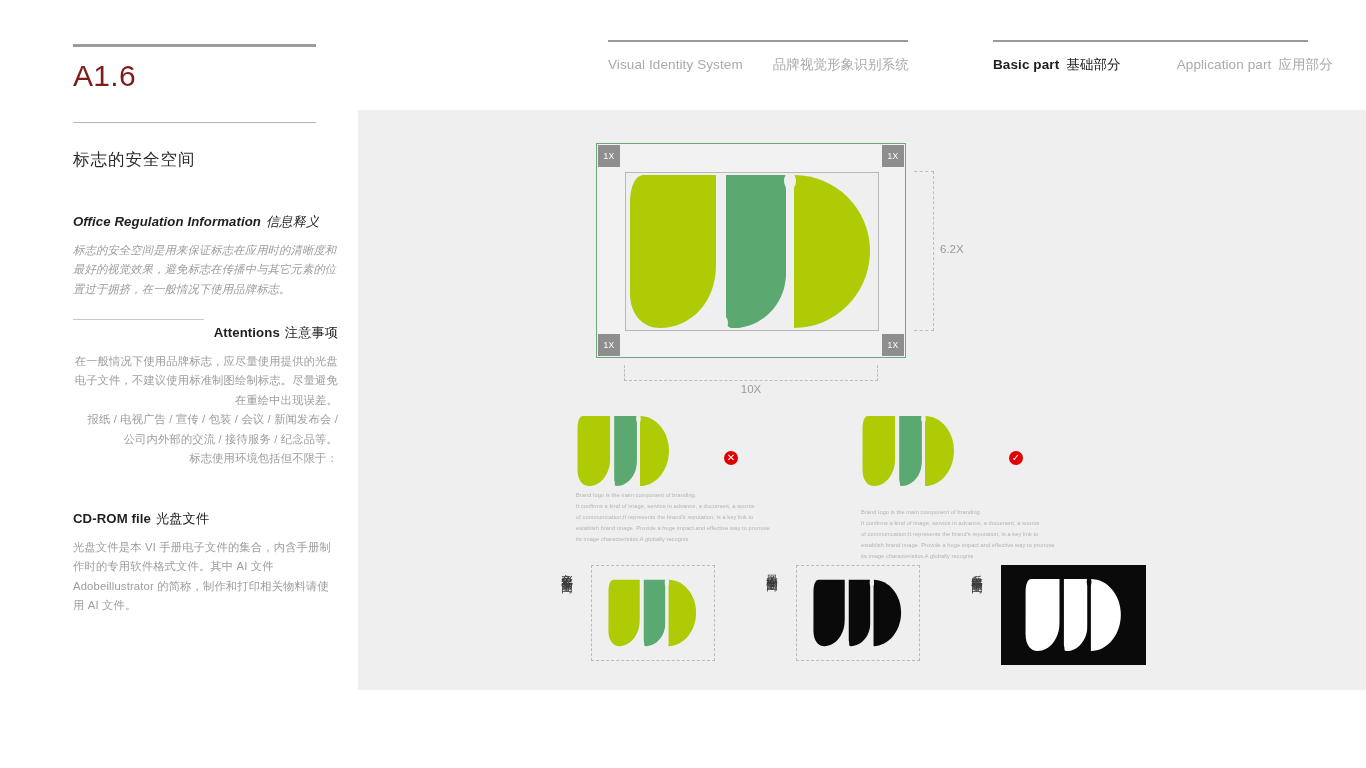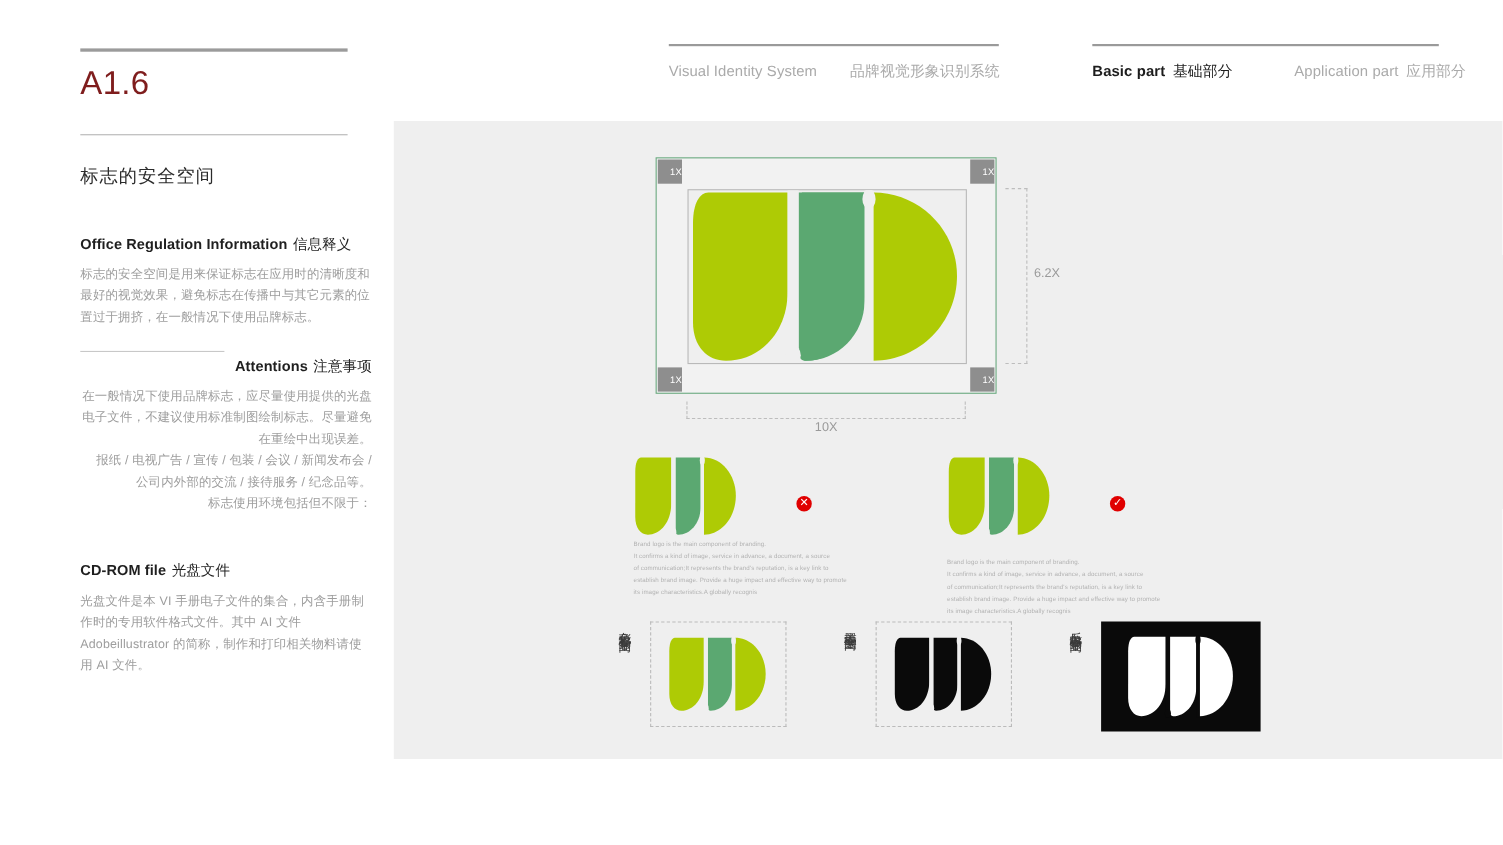--- a/index.html
+++ b/index.html
@@ -34,21 +34,21 @@
   .doc-code { font-size: 30px; color: #7f1d1d; letter-spacing: .3px; margin-top: 12px; font-weight: 400; }
   .doc-title { font-size: 16.5px; color: #2b2b2b; margin-top: 26px; letter-spacing: 1px; }
 
   .sec { margin-top: 0; }
   .sec-head { font-size: 13.2px; color: #1f1f1f; font-weight: 700; letter-spacing: .1px; }
   .sec-head .cn { font-weight: 400; margin-left: 5px; font-size: 13.2px; color:#1f1f1f; }
   .sec-body { font-size: 11.3px; color: #9d9d9d; line-height: 1.72; margin-top: 10px; letter-spacing: .15px; }
   .sec-body p { margin: 0; }
   .thin-rule { height: 1px; background: #c8c8c8; width: 131px; margin: 20px 0 0 0; }
 
-  #sec-office { position: absolute; left: 73px; top: 213px; width: 265px; }
+  #sec-office { position: absolute; left: 73px; top: 213px; width: 265px; font-style: italic; }
   #sec-attn   { position: absolute; left: 73px; top: 324px; width: 265px; text-align: right; }
   #sec-cd     { position: absolute; left: 73px; top: 510px; width: 265px; }
 
   
   #panel {
     position: absolute; left: 358px; top: 110px;
     width: 1008px; height: 580px; background: #efefef;
   }
 
   
@@ -56,21 +56,21 @@
   .green-frame {
     position: absolute; left: 0; top: 0; width: 310px; height: 215px;
     border: 1.5px solid #6aa97f; background: #f2f2f2;
   }
   .inner-frame {
     position: absolute; left: 28px; top: 28px; width: 254px; height: 159px;
     border: 1px solid #b9b9b9; background: #efefef;
   }
   .corner-mark {
     position: absolute; width: 22px; height: 22px; background: #8e8e8e;
-    color: #ffffff; font-size: 8.5px; line-height: 22px; text-align: right;
+    color: #ffffff; font-size: 8.5px; line-height: 22px; text-align: center;
     letter-spacing: .2px;
   }
   .cm-tl { left: 1px;   top: 1px; }
   .cm-tr { right: 1px;  top: 1px; }
   .cm-bl { left: 1px;   bottom: 1px; }
   .cm-br { right: 1px;  bottom: 1px; }
 
   
   #dim-v {
     position: absolute; left: 318px; top: 28px; width: 20px; height: 160px;

